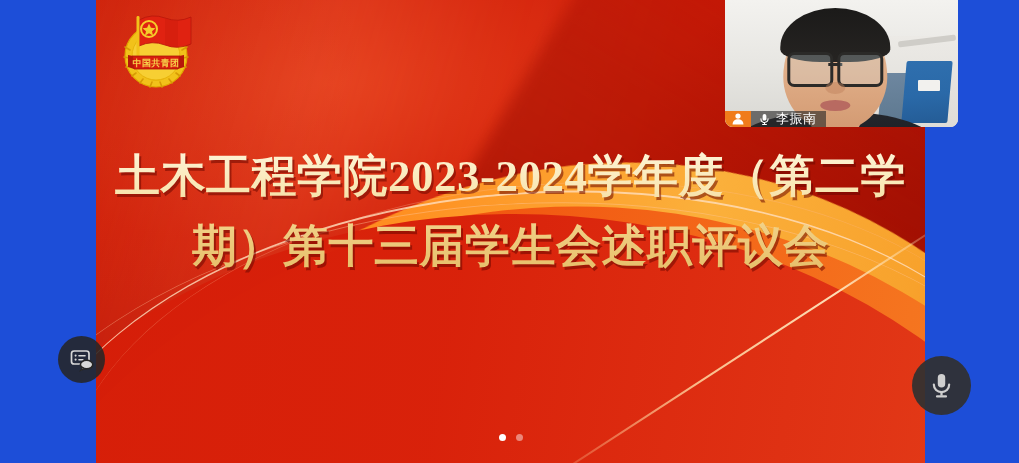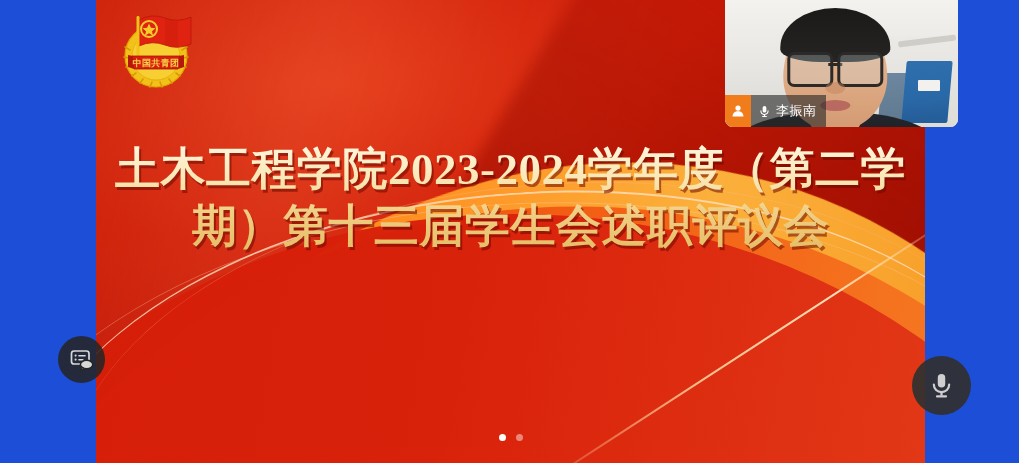--- a/index.html
+++ b/index.html
@@ -158,21 +158,21 @@
   
   #slide-title {
     position: absolute;
     left: 8px;
     top: 141px;
     width: 813px;
     text-align: center;
     font-family: "Liberation Serif", serif;
     font-weight: 700;
     font-size: 45px;
-    line-height: 57px;
+    line-height: 70px;
     letter-spacing: .5px;
     background: linear-gradient(180deg, #fff7df 0%, #f9e7b4 34%, #f0cf84 62%, #e5bb63 100%);
     -webkit-background-clip: text;
     background-clip: text;
     color: transparent;
     -webkit-text-fill-color: transparent;
     filter: drop-shadow(2px 3px 0px rgba(110,8,0,.55));
     white-space: pre-line;
   }
 
@@ -371,21 +371,21 @@
     height: 12px;
     border-radius: 50%;
     background: rgba(190,128,92,.45);
   }
 
   
   #video-namebar {
     position: absolute;
     left: 0;
     bottom: 0;
-    height: 32px;
+    height: 16px;
     display: flex;
     align-items: stretch;
   }
   .nb-role {
     width: 26px;
     background: #f07c1b;
     display: flex;
     align-items: center;
     justify-content: center;
   }

